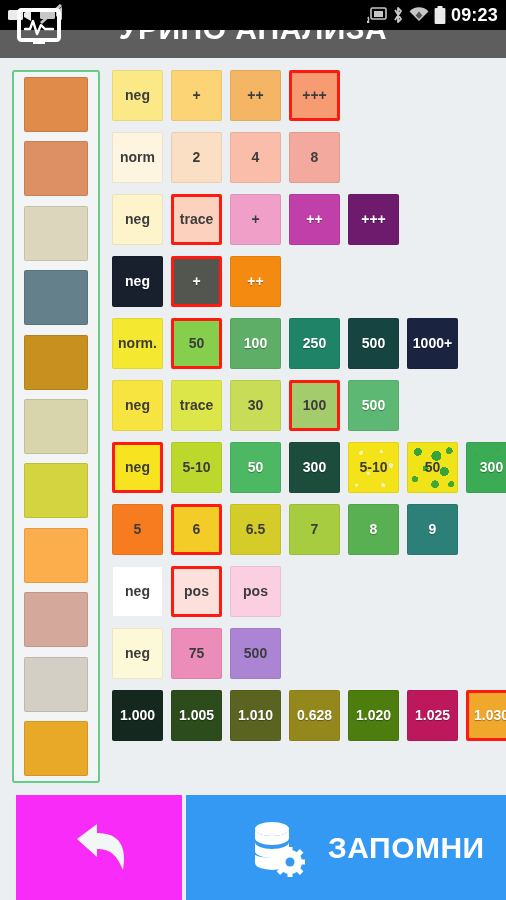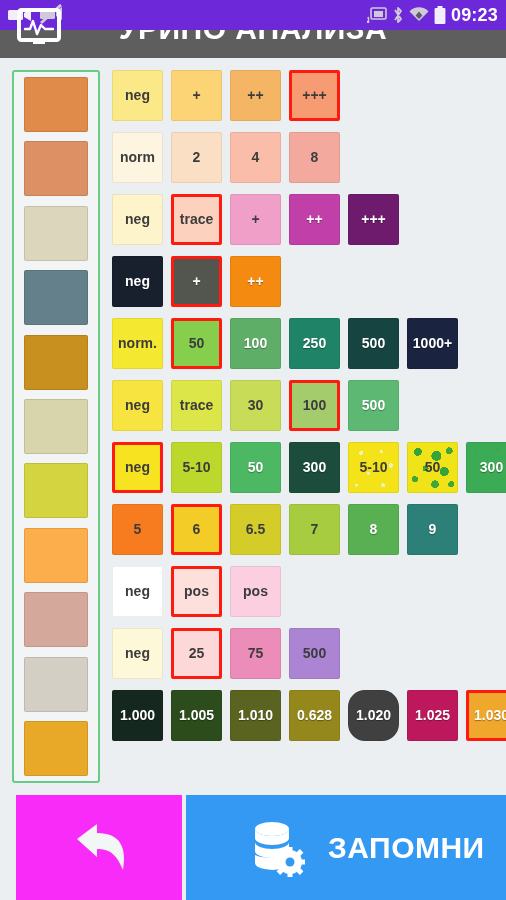--- a/index.html
+++ b/index.html
@@ -12,21 +12,21 @@
   #app {
     position: relative;
     width: 506px; height: 900px;
     background: #eceff1;
   }
 
   
   .statusbar {
     position: absolute; top: 0; left: 0;
     width: 506px; height: 30px;
-    background: #6d28d9;
+    background: #000000;
     display: flex; align-items: center;
     z-index: 4;
   }
   .sb-left { display: flex; align-items: center; gap: 4px; padding-left: 8px; }
   .sb-right { margin-left: auto; display: flex; align-items: center; gap: 5px; padding-right: 8px; }
   .sb-icon { display: block; opacity: .92; }
   .sb-clock {
     color: #ffffff; font-size: 18px; font-weight: 700;
     letter-spacing: .2px; line-height: 1;
   }
@@ -374,44 +374,41 @@
             <span>pos</span>
           </div>
           <div class="tile dark" style="background: rgb(251, 207, 224);">
             <span>pos</span>
           </div>
         </div>
         <div class="row">
           <div class="tile dark" style="background: rgb(252, 248, 216);">
             <span>neg</span>
           </div>
-          <div class="tile dark sel" style="background: rgb(253, 216, 216); border-color: rgb(255, 26, 16);">
-            <span>25</span>
-          </div>
           <div class="tile dark" style="background: rgb(236, 140, 184);">
             <span>75</span>
           </div>
           <div class="tile dark" style="background: rgb(172, 132, 212);">
             <span>500</span>
           </div>
         </div>
         <div class="row">
           <div class="tile lite" style="background: rgb(21, 40, 32);">
             <span>1.000</span>
           </div>
           <div class="tile lite" style="background: rgb(44, 76, 28);">
             <span>1.005</span>
           </div>
           <div class="tile lite" style="background: rgb(90, 100, 32);">
             <span>1.010</span>
           </div>
           <div class="tile lite" style="background: rgb(148, 136, 28);">
             <span>0.628</span>
           </div>
-          <div class="tile lite" style="background: #404040; border-radius: 17px;">
+          <div class="tile lite" style="background: #4d7c0f;">
             <span>1.020</span>
           </div>
           <div class="tile lite" style="background: #be185d;">
             <span>1.025</span>
           </div>
           <div class="tile lite sel" style="background: rgb(240, 168, 44); border-color: rgb(255, 26, 16);">
             <span>1.030</span>
           </div>
         </div>
       </div>

